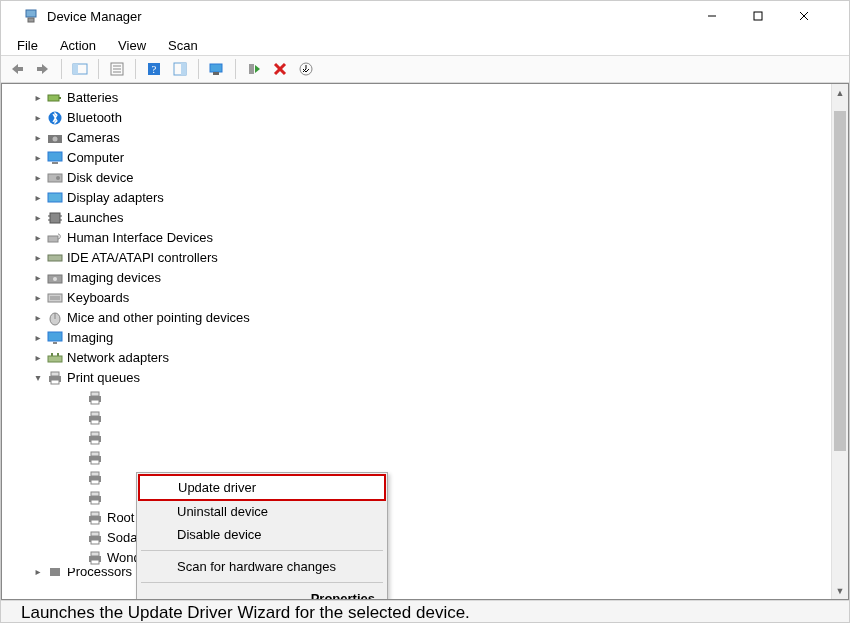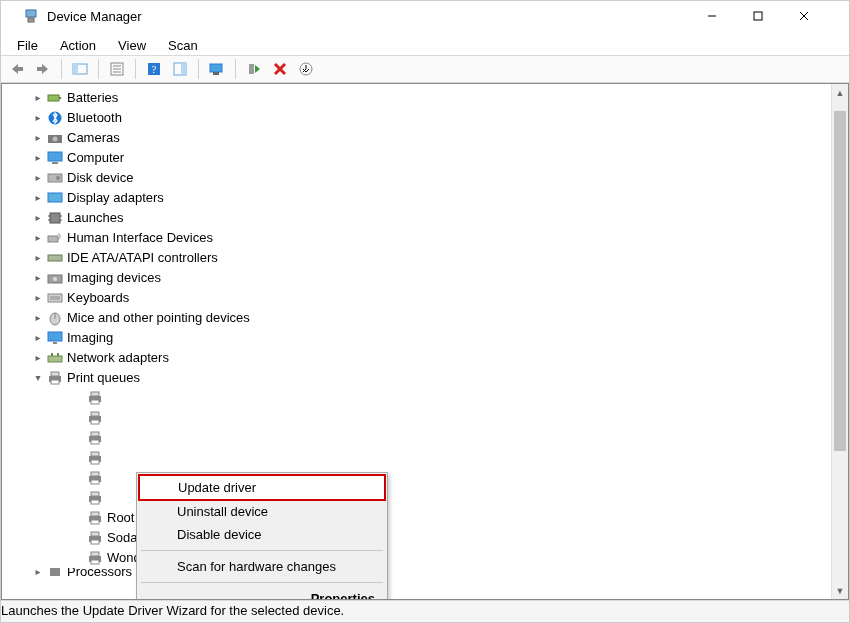--- a/index.html
+++ b/index.html
@@ -77,21 +77,21 @@
     border:1px solid #aaa;
     box-shadow:2px 2px 4px rgba(0,0,0,.2);
     padding:2px;
     margin-left:48px;
   }
   .ctx-item { padding:4px 10px 4px 38px; font-size:13px;}
   .ctx-item.highlight { border:2px solid #c00; background:#fff; margin:-1px;}
   .ctx-sep { height:1px; background:#c8c8c8; margin:4px 2px;}
   .ctx-item.bold { font-weight:700;text-align:right;}
   
-  .statusbar { height:22px; border-top:1px solid #d9d9d9; padding:2px 0; font-size:13px; background:#f5f5f5;}
+  .statusbar { height:22px; border-top:1px solid #d9d9d9; padding:2px 20px; font-size:17px; background:#f5f5f5;}
   
   svg { display:block; }
 </style>
 </head>
 <body>
 
 <div class="window">
 
   <div class="titlebar">
     <span class="app-icon">

